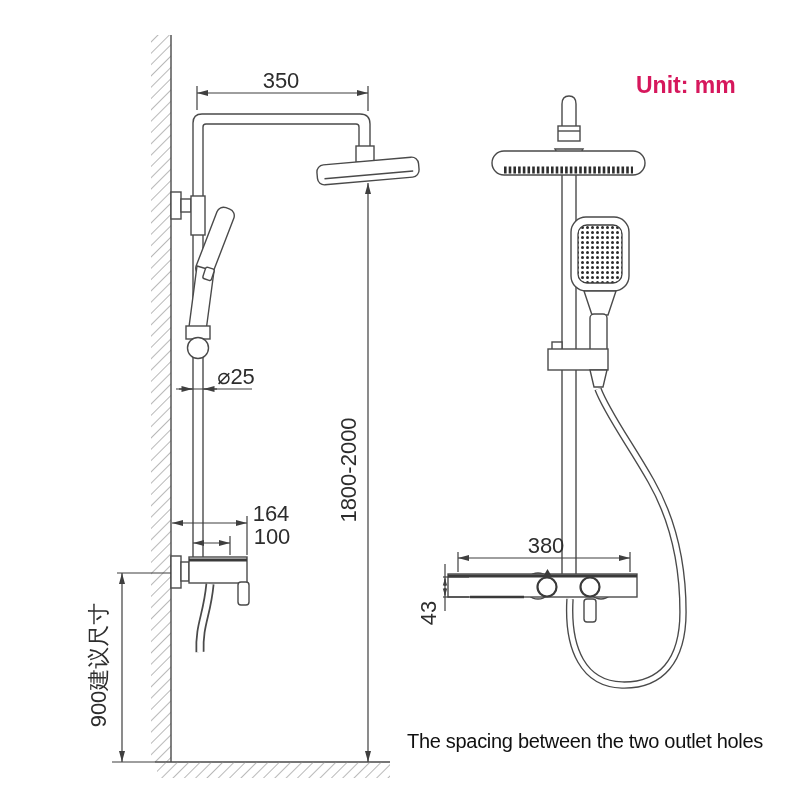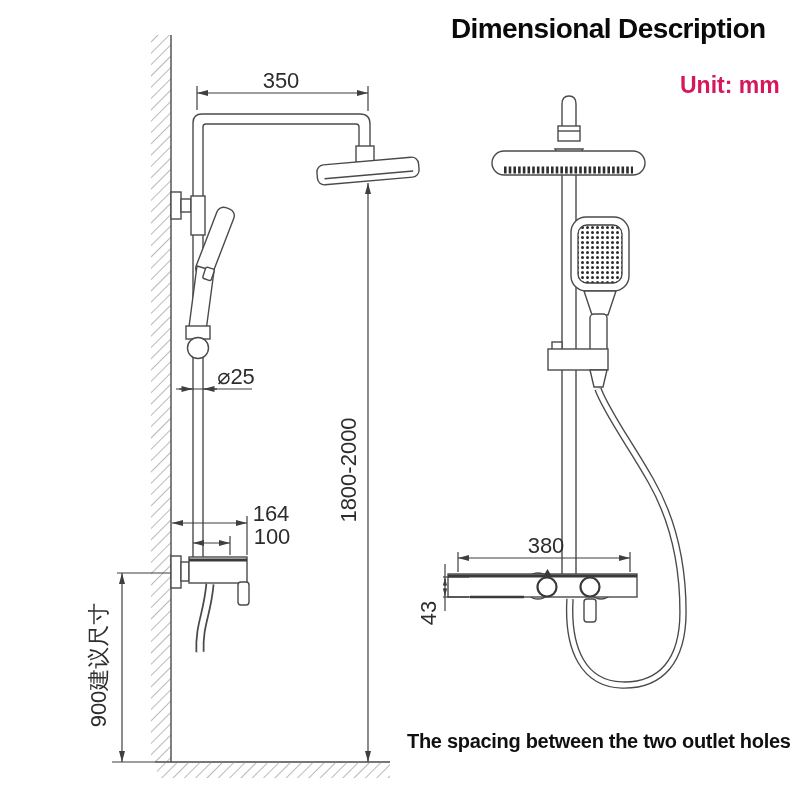--- a/index.html
+++ b/index.html
@@ -1,36 +1,35 @@
 <!DOCTYPE html>
 <html><head>
 <meta charset="utf-8">
 <style>
   html,body{margin:0;padding:0;background:#ffffff;}
   .page{position:relative;width:800px;height:800px;background:#fff;overflow:hidden;
         font-family:"Liberation Sans", sans-serif;}
   .title{position:absolute;left:451px;top:13px;font-size:28px;font-weight:700;
          letter-spacing:-0.6px;color:#0a0a0a;white-space:nowrap;}
   .unit{position:absolute;left:636px;top:72px;font-size:23px;font-weight:700;
-        color:#d6175c;white-space:nowrap;margin-left:44px;}
-  .note{position:absolute;left:407px;top:729px;font-size:20px;font-weight:700;
+        color:#d6175c;white-space:nowrap;}
+  .note{position:absolute;left:407px;top:729px;font-size:20px;font-weight:400;
         color:#101010;line-height:1.2;letter-spacing:-0.3px;}
   svg{position:absolute;left:0;top:0;}
   .ln{stroke:#4a4a4a;stroke-width:1.4;fill:none;}
   .lnw{stroke:#4a4a4a;stroke-width:1.4;fill:#ffffff;}
   .thick{stroke:#3a3a3a;stroke-width:3;fill:none;}
   .dim{stroke:#3f3f3f;stroke-width:1.2;fill:none;}
   .dtx{fill:#2d2d2d;font-family:"Liberation Sans",sans-serif;font-size:22px;}
 </style>
 </head>
 <body>
 
 <div class="page">
 
-  <div class="title">Dimensional Description</div>
   <div class="unit">Unit: mm</div>
 
   <svg width="800" height="800" viewBox="0 0 800 800">
     <defs>
       <pattern id="hatch" width="8" height="8" patternUnits="userSpaceOnUse" patternTransform="rotate(45)">
         <line x1="0" y1="0" x2="0" y2="8" stroke="#8a8a8a" stroke-width="1.2"></line>
       </pattern>
       <pattern id="dots" width="5" height="5" patternUnits="userSpaceOnUse">
         <circle cx="2.5" cy="2.5" r="1.5" fill="#2b2b2b"></circle>
       </pattern>

